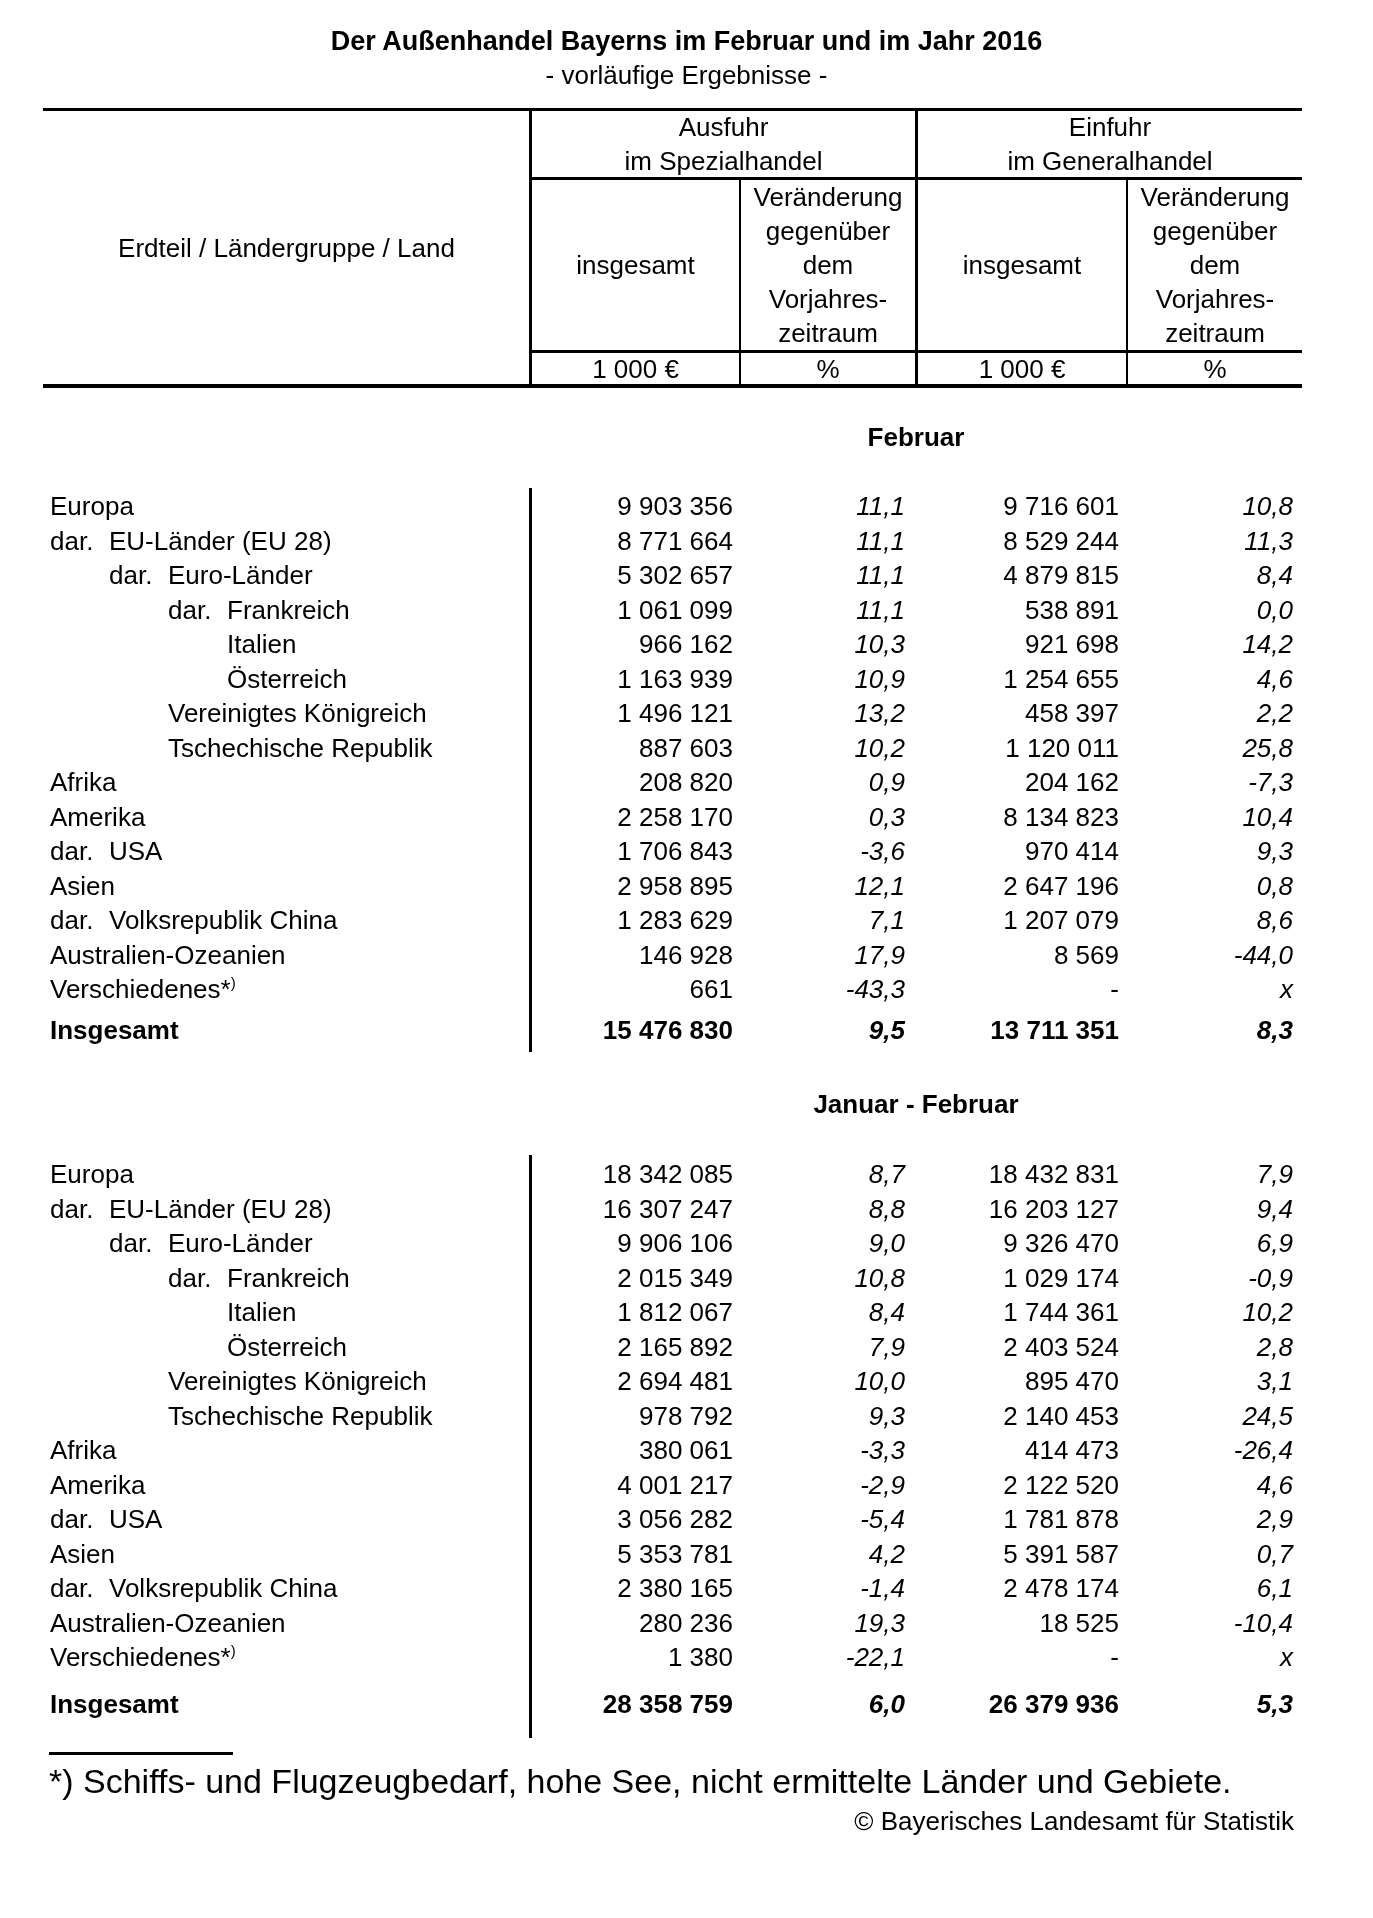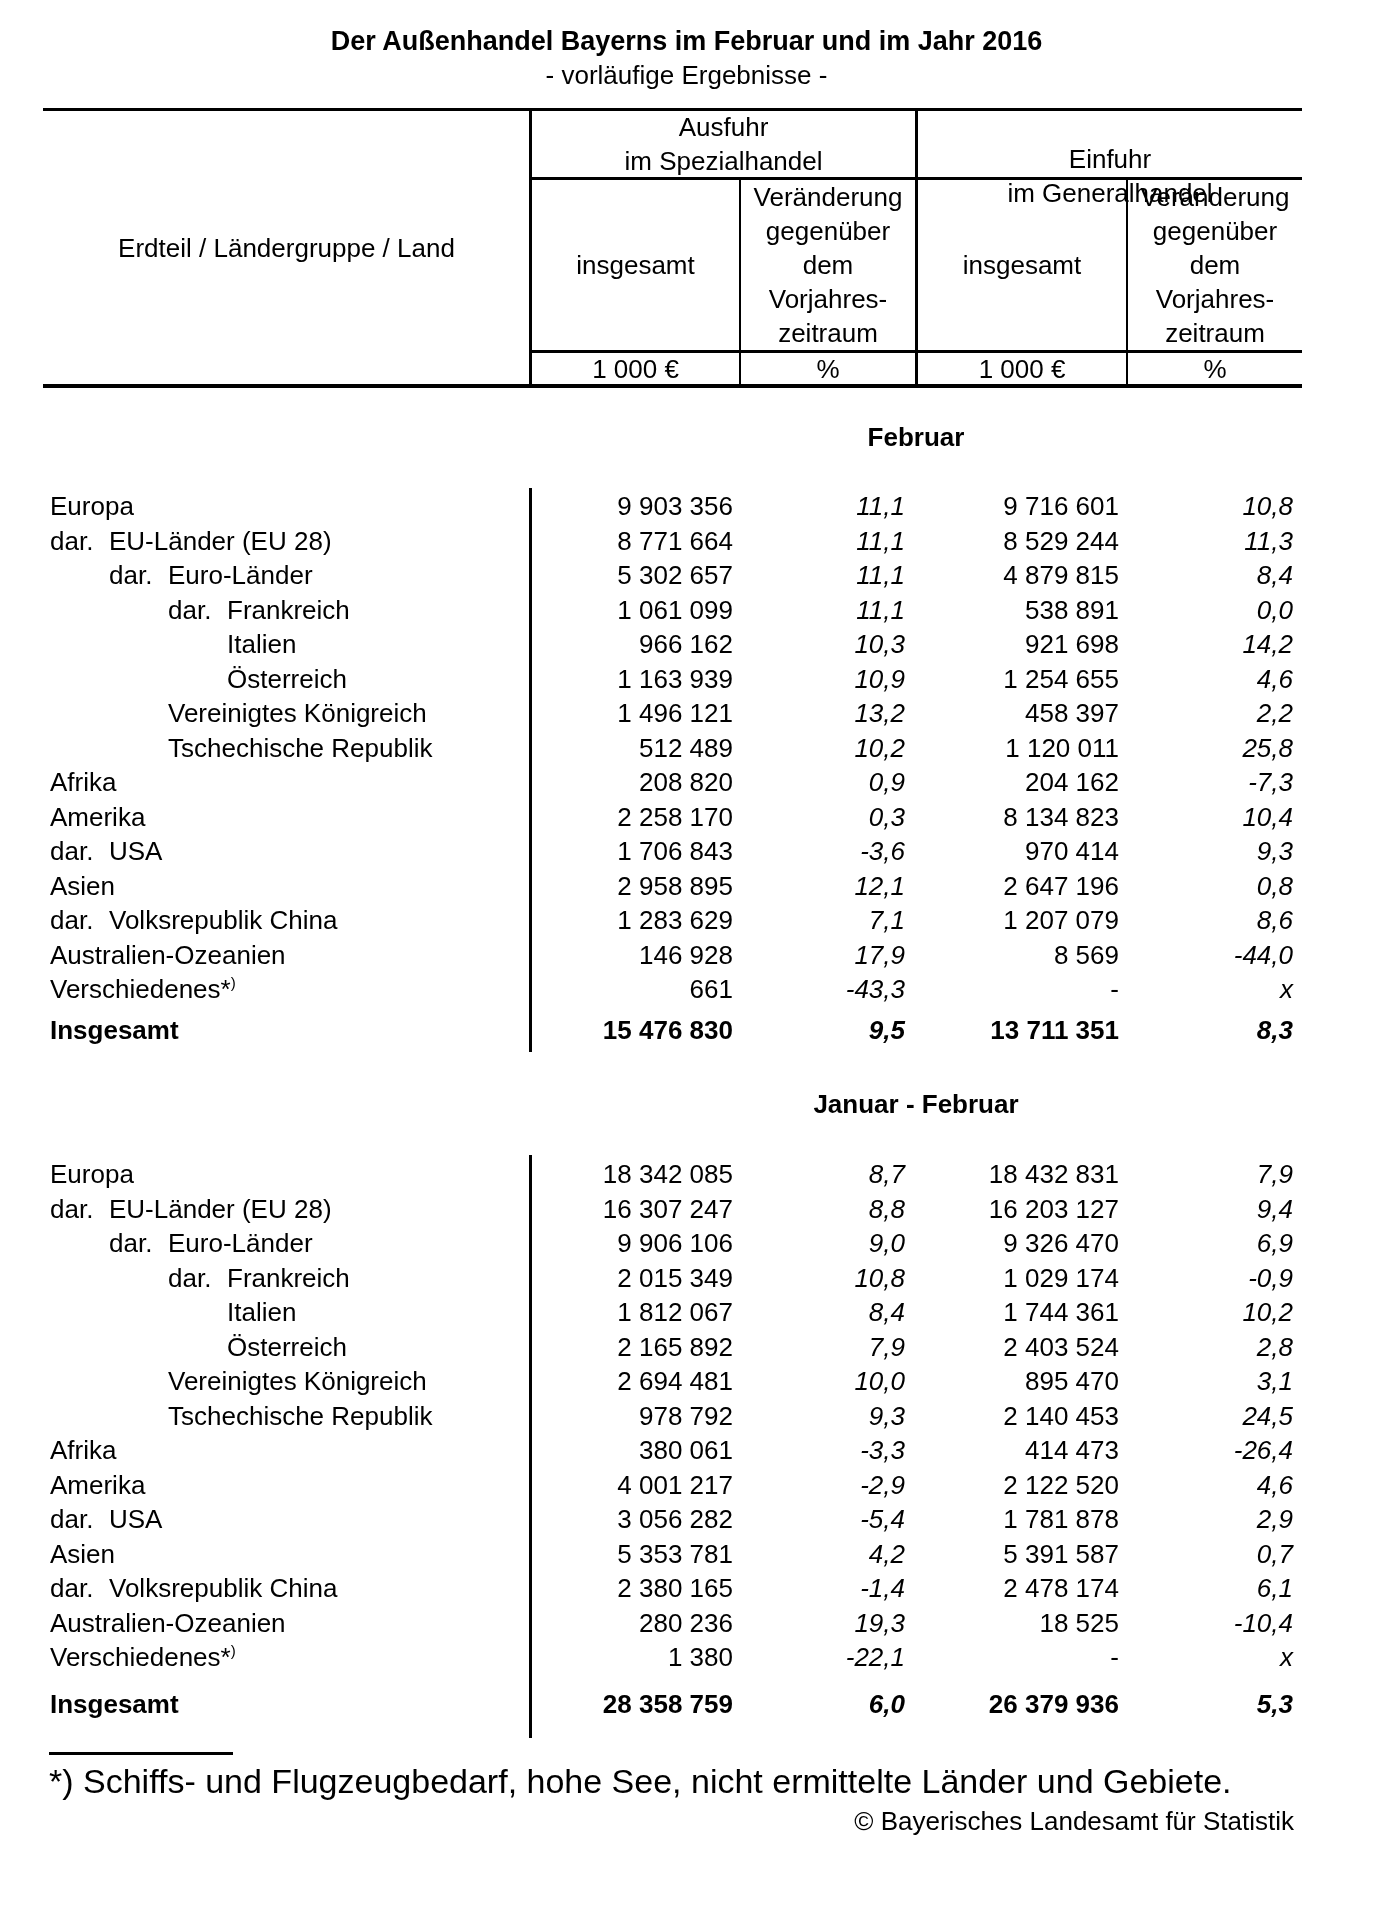--- a/index.html
+++ b/index.html
@@ -42,21 +42,21 @@
 <div class="vline" style="left:915px; top:108px; width:3px; height:280px;"></div>
 <div class="vline" style="left:1126px; top:177px; width:2px; height:211px;"></div>
 
 <div class="hdr" style="left:43px; top:111px; width:487px; height:273px;">
   <span>Erdteil / Ländergruppe / Land</span>
 </div>
 <div class="hdr" style="left:532px; top:110px; width:383px; height:67px;">
   <span>Ausfuhr</span>
   <span>im Spezialhandel</span>
 </div>
-<div class="hdr" style="left:918px; top:110px; width:384px; height:67px;margin-top:32px;">
+<div class="hdr" style="left:918px; top:110px; width:384px; height:67px;">
   <span>Einfuhr</span>
   <span>im Generalhandel</span>
 </div>
 <div class="hdr" style="left:532px; top:180px; width:207px; height:170px;">
   <span>insgesamt</span>
 </div>
 <div class="hdr" style="left:741px; top:180px; width:174px; height:170px;">
   <span>Veränderung</span>
   <span>gegenüber</span>
   <span>dem</span>
@@ -125,21 +125,21 @@
     </div>
     <div class="row" style="top: 696px;">
       <span class="lbl" style="left: 168px;"><span>Vereinigtes Königreich</span></span>
       <span class="num c1">1 496 121</span>
       <span class="num c2">13,2</span>
       <span class="num c3">458 397</span>
       <span class="num c4">2,2</span>
     </div>
     <div class="row" style="top: 730.5px;">
       <span class="lbl" style="left: 168px;"><span>Tschechische Republik</span></span>
-      <span class="num c1">512 489</span>
+      <span class="num c1">887 603</span>
       <span class="num c2">10,2</span>
       <span class="num c3">1 120 011</span>
       <span class="num c4">25,8</span>
     </div>
     <div class="row" style="top: 765px;">
       <span class="lbl" style="left: 50px;"><span>Afrika</span></span>
       <span class="num c1">208 820</span>
       <span class="num c2">0,9</span>
       <span class="num c3">204 162</span>
       <span class="num c4">-7,3</span>

